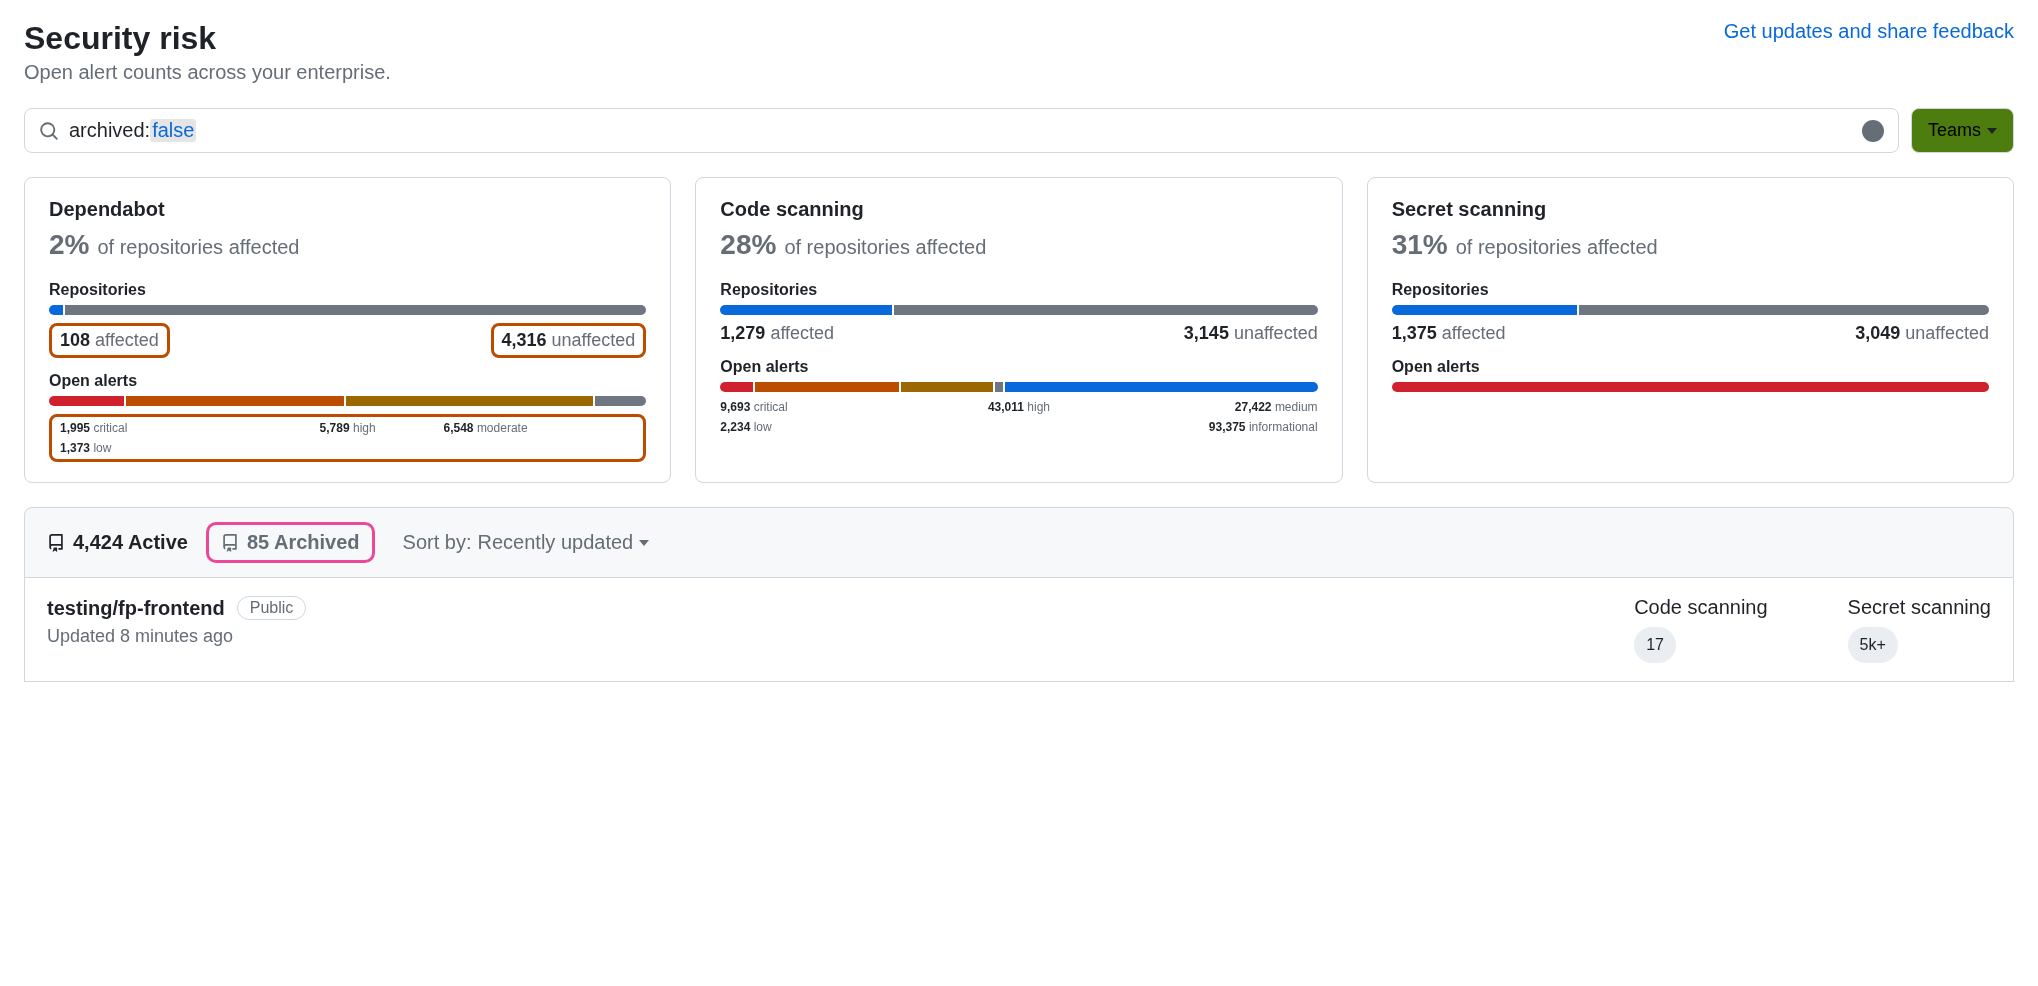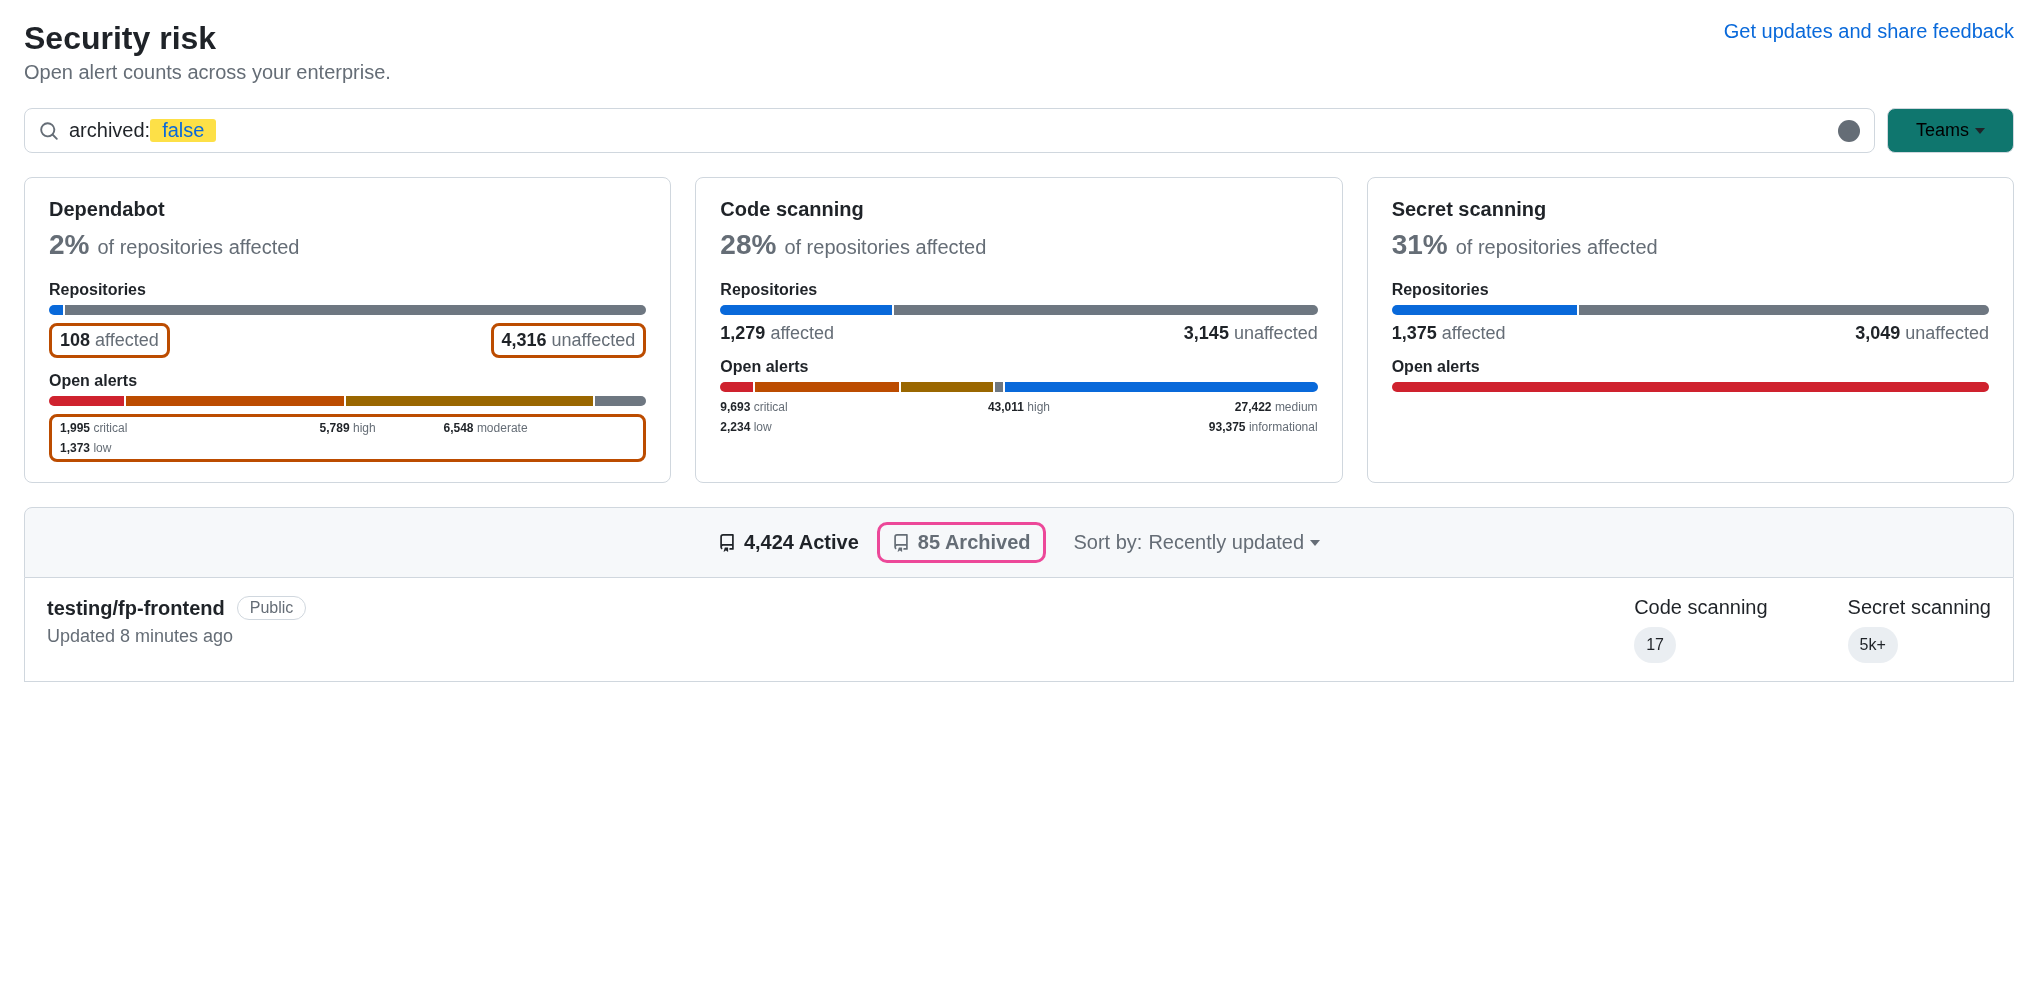--- a/index.html
+++ b/index.html
@@ -23,30 +23,30 @@
     align-items: center;
     border: 1px solid #d0d7de;
     border-radius: 8px;
     padding: 10px 14px;
     font-size: 20px;
     gap: 10px;
   }
   .search-box svg { color: #656d76; flex-shrink:0; }
   .search-content { flex:1; display:flex; align-items:baseline; }
   .search-key { color: #1f2328; }
-  .search-val { color: #0969da; background: #fde047; border-radius:3px; padding:0 12px;}
+  .search-val { color: #0969da; background: #e5e5e5; border-radius:3px; padding:0 2px;}
   .clear-btn {
     width: 22px; height: 22px; border-radius: 50%; background: #656d76;
     display:flex; align-items:center; justify-content:center; color:#fff; font-size:14px;
     cursor:pointer; flex-shrink:0;
   }
   .teams-btn {
     display:flex; align-items:center; gap:6px;
-    border:1px solid #d0d7de; border-radius:8px; padding: 10px 28px;
-    background:#0f766e; font-size:18px; font-weight:500; cursor:pointer;
+    border:1px solid #d0d7de; border-radius:8px; padding: 10px 16px;
+    background:#4d7c0f; font-size:18px; font-weight:500; cursor:pointer;
   }
   .caret-down { width:0; height:0; border-left:5px solid transparent; border-right:5px solid transparent; border-top:6px solid #1f2328; }
 
   .cards-row { display:flex; gap:24px; margin-bottom:24px; }
   .card {
     flex:1; border:1px solid #d0d7de; border-radius:8px; padding:20px 24px;
   }
   .card-title { font-size:20px; font-weight:600; margin-bottom:8px; }
   .card-pct { display:flex; align-items:baseline; gap:8px; margin-bottom:20px; }
   .pct-big { font-size:28px; font-weight:600; color:#656d76; }
@@ -68,21 +68,21 @@
   .stat .lbl { color:#656d76; }
   .stats-multi { display:flex; flex-wrap:wrap; font-size:12px; gap:6px 0; }
   .stats-multi .stat { width:33.33%; }
   .stats-right { text-align:right; width:100%; font-size:18px;}
 
   .highlight {
     border:3px solid #bc4c00; border-radius:8px; padding:4px 8px; display:inline-block;
   }
 
   .repo-list-header {
-    display:flex; align-items:center; justify-content:center;
+    display:flex; align-items:center; justify-content:flex-start;
     border:1px solid #d0d7de; border-radius:8px 8px 0 0; background:#f6f8fa;
     padding:14px 22px; font-size:20px;
   }
   .tabs-area { display:flex; align-items:center; gap:18px; }
   .tab { display:flex; align-items:center; gap:8px; font-weight:600; }
   .tab.active { color:#1f2328; }
   .tab.inactive { color:#656d76; }
   .tab-highlight { border:3px solid #ec4899; border-radius:10px; padding:6px 12px; }
   .sort-link { color:#656d76; font-size:20px; display:flex; align-items:center; gap:6px; cursor:pointer;margin-left:28px;}
   .sort-strong { color:#656d76; }

